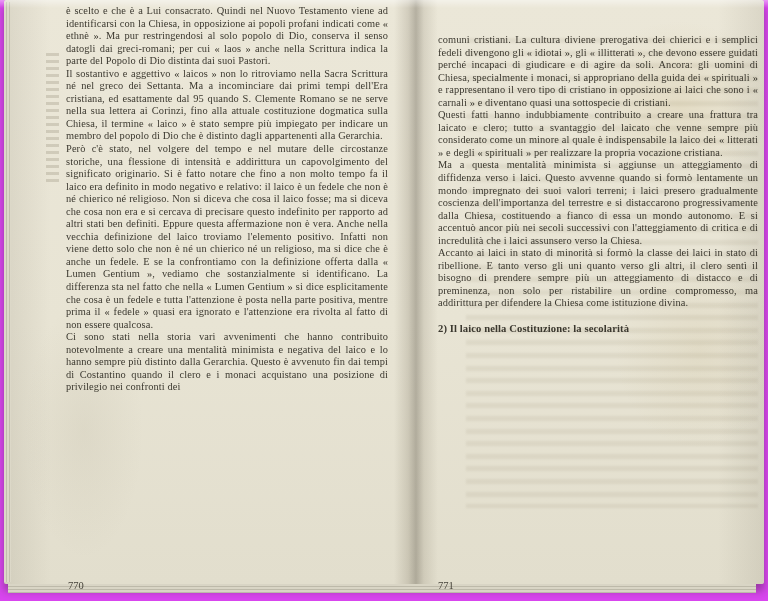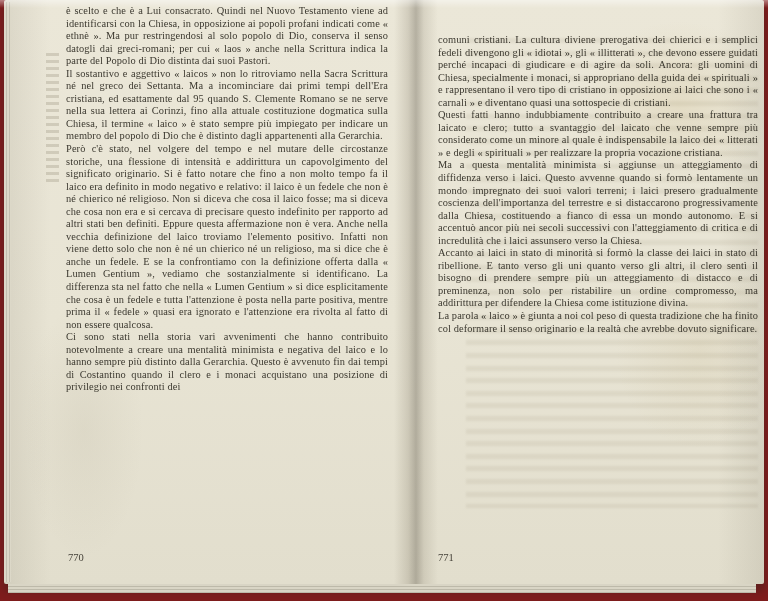--- a/index.html
+++ b/index.html
@@ -1,20 +1,20 @@
 <!DOCTYPE html>
 <html><head>
 <meta charset="utf-8">
 <style>
   html, body { margin: 0; padding: 0; }
   .photo {
     position: relative;
     width: 768px;
     height: 601px;
-    background: #7f1d1d;
+    background: #d946ef;
     overflow: hidden;
     font-family: "Liberation Serif", "DejaVu Serif", serif;
   }
   .book {
     position: absolute;
     left: 4px;
     top: 0;
     width: 760px;
     height: 584px;
     background: linear-gradient(180deg, #ebe7d8 0%, #e8e4d4 55%, #e2decd 100%);
@@ -91,20 +91,21 @@
   .section-heading {
     font-weight: bold;
     margin: 13px 0 14px 0;
     font-size: 10.6px;
   }
   .page-number {
     position: absolute;
     z-index: 2;
     color: #46433a;
     font-size: 10.5px;
+    margin-top: 28px;
   }
   .page-number-left  { left: 64px;  top: 552px; }
   .page-number-right { left: 434px; top: 552px; width: 320px; text-align: left; }
   .photo-top-light {
     position: absolute; left: 0; top: 0; width: 100%; height: 8px;
     background: linear-gradient(180deg, rgba(255,255,255,0.45), rgba(255,255,255,0));
   }
 </style>
 </head>
 <body>
@@ -127,21 +128,21 @@
       <p class="para">Però c'è stato, nel volgere del tempo e nel mutare delle circostanze storiche, una flessione di intensità e addirittura un capovolgimento del significato originario. Si è fatto notare che fino a non molto tempo fa il laico era definito in modo negativo e relativo: il laico è un fedele che non è né chierico né religioso. Non si diceva che cosa il laico fosse; ma si diceva che cosa non era e si cercava di precisare questo indefinito per rapporto ad altri stati ben definiti. Eppure questa affermazione non è vera. Anche nella vecchia definizione del laico troviamo l'elemento positivo. Infatti non viene detto solo che non è né un chierico né un religioso, ma si dice che è anche un fedele. E se la confrontiamo con la definizione offerta dalla « Lumen Gentium », vediamo che sostanzialmente si identificano. La differenza sta nel fatto che nella « Lumen Gentium » si dice esplicitamente che cosa è un fedele e tutta l'attenzione è posta nella parte positiva, mentre prima il « fedele » quasi era ignorato e l'attenzione era rivolta al fatto di non essere qualcosa.</p>
       <p class="para">Ci sono stati nella storia vari avvenimenti che hanno contribuito notevolmente a creare una mentalità minimista e negativa del laico e lo hanno sempre più distinto dalla Gerarchia. Questo è avvenuto fin dai tempi di Costantino quando il clero e i monaci acquistano una posizione di privilegio nei confronti dei</p>
     </div>
     <div class="page-number page-number-left">770</div>
 
     <div class="text-block text-right">
       <p class="para">comuni cristiani. La cultura diviene prerogativa dei chierici e i semplici fedeli divengono gli « idiotai », gli « illitterati », che devono essere guidati perché incapaci di giudicare e di agire da soli. Ancora: gli uomini di Chiesa, specialmente i monaci, si appropriano della guida dei « spirituali » e rappresentano il vero tipo di cristiano in opposizione ai laici che sono i « carnali » e diventano quasi una sottospecie di cristiani.</p>
       <p class="para">Questi fatti hanno indubbiamente contribuito a creare una frattura tra laicato e clero; tutto a svantaggio del laicato che venne sempre più considerato come un minore al quale è indispensabile la laico dei « litterati » e degli « spirituali » per realizzare la propria vocazione cristiana.</p>
       <p class="para">Ma a questa mentalità minimista si aggiunse un atteggiamento di diffidenza verso i laici. Questo avvenne quando si formò lentamente un mondo impregnato dei suoi valori terreni; i laici presero gradualmente coscienza dell'importanza del terrestre e si distaccarono progressivamente dalla Chiesa, costituendo a fianco di essa un mondo autonomo. E si accentuò ancor più nei secoli successivi con l'atteggiamento di critica e di incredulità che i laici assunsero verso la Chiesa.</p>
       <p class="para">Accanto ai laici in stato di minorità si formò la classe dei laici in stato di ribellione. E tanto verso gli uni quanto verso gli altri, il clero sentì il bisogno di prendere sempre più un atteggiamento di distacco e di preminenza, non solo per ristabilire un ordine compromesso, ma addirittura per difendere la Chiesa come istituzione divina.</p>
-      <p class="para">La parola « laico » è giunta a noi col peso di questa tradizione che ha finito col deformare il senso originario e la realtà che avrebbe dovuto significare.</p>
+      <p class="para section-heading">2) Il laico nella Costituzione: la secolarità</p>
     </div>
     <div class="page-number page-number-right">771</div>
 
     <div class="gutter"></div>
   </div>
 
   <div class="edge-bottom"></div>
   <div class="photo-top-light"></div>
 </div>
 

